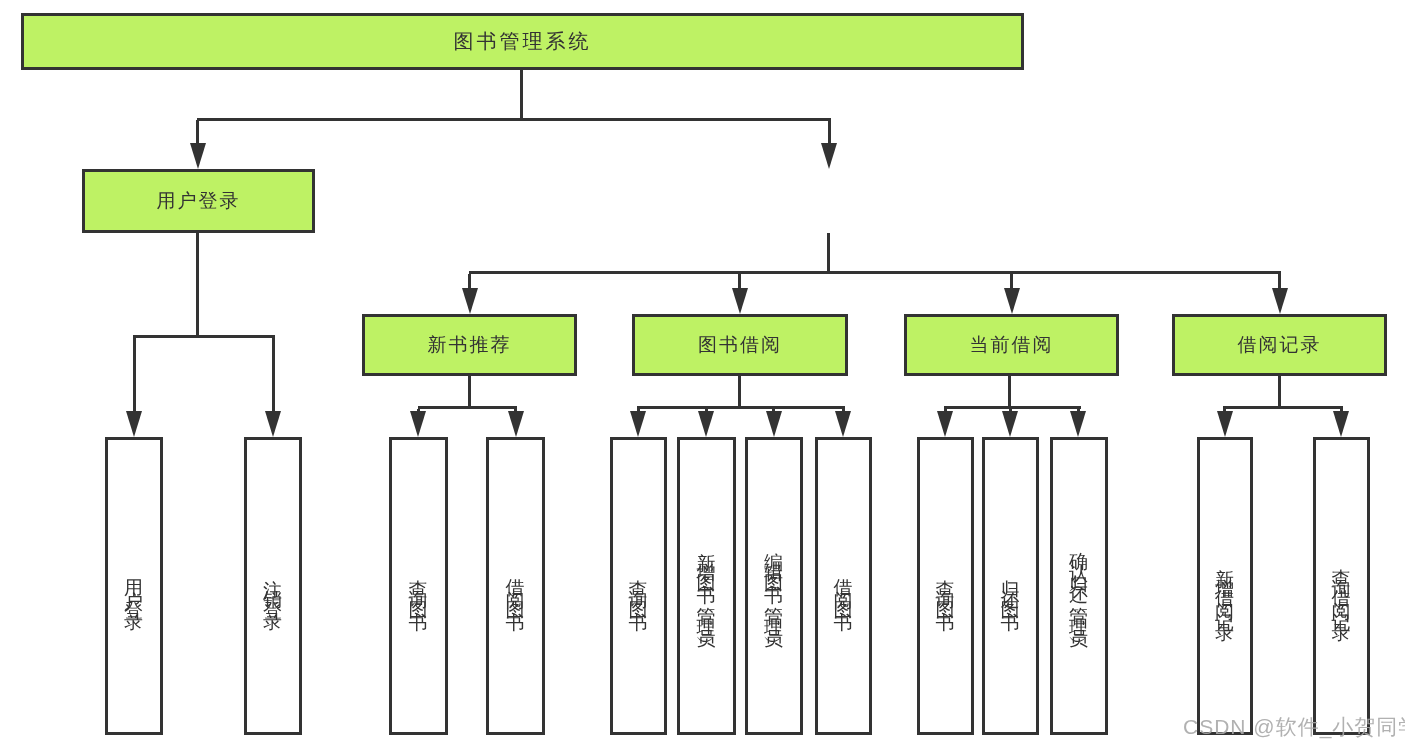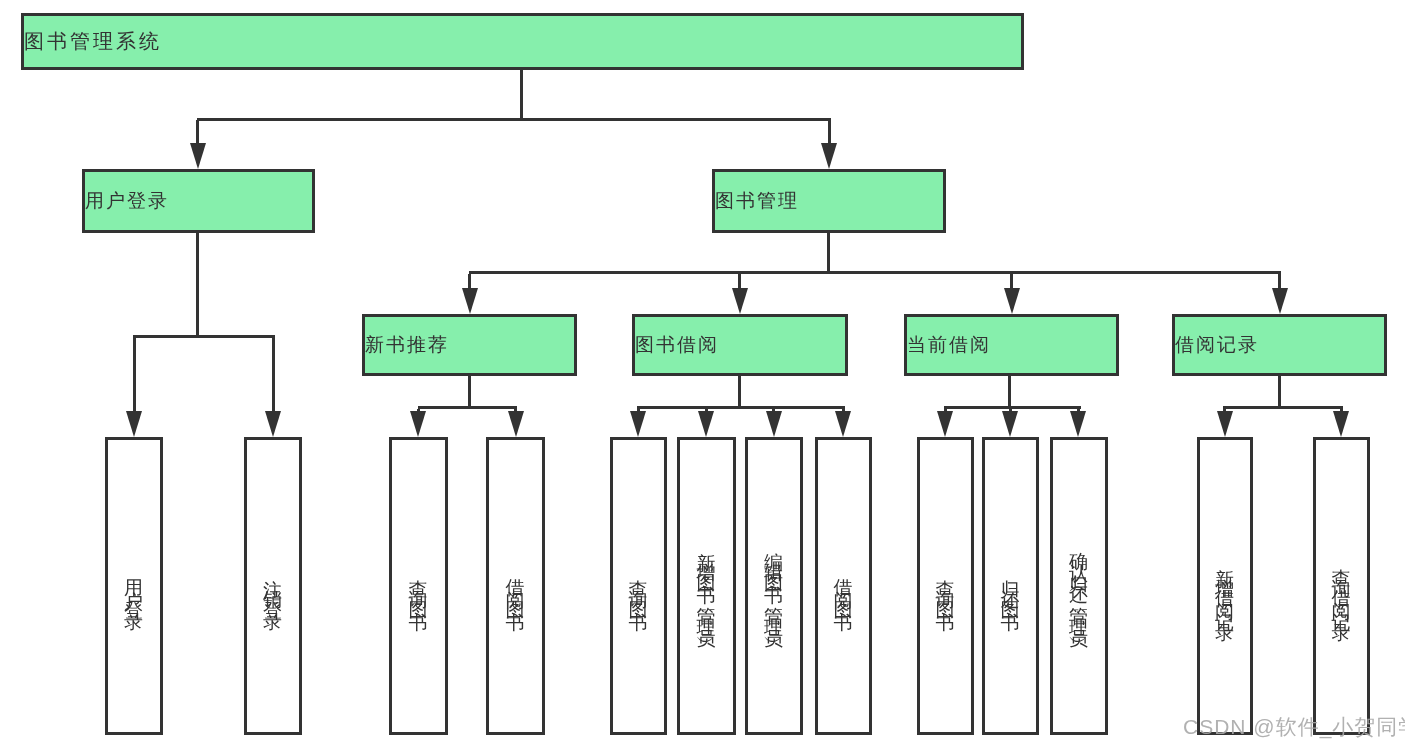--- a/index.html
+++ b/index.html
@@ -1,22 +1,22 @@
 <!DOCTYPE html>
 <html><head>
 <meta charset="utf-8">
 <style>
   html,body{margin:0;padding:0;background:#ffffff;}
   #canvas{
     position:relative;width:1405px;height:747px;background:#ffffff;overflow:hidden;
     font-family:"Liberation Sans",sans-serif;color:#333333;
   }
   .node{
-    position:absolute;box-sizing:border-box;border:3px solid #333333;background:#86efac;
-    display:flex;align-items:center;justify-content:flex-start;
+    position:absolute;box-sizing:border-box;border:3px solid #333333;background:#bef264;
+    display:flex;align-items:center;justify-content:center;
   }
   .node .hlabel{font-size:19px;letter-spacing:2px;white-space:nowrap;}
   .node.root .hlabel{font-size:20px;letter-spacing:3px;}
   .vnode{
     position:absolute;box-sizing:border-box;border:3px solid #333333;background:#ffffff;
     display:flex;align-items:center;justify-content:center;top:437px;height:298px;
   }
   .vlabel{
     writing-mode:vertical-rl;text-orientation:mixed;
     font-size:19px;letter-spacing:11px;line-height:1;white-space:nowrap;
@@ -44,23 +44,20 @@
 
   <div class="vline" style="left:520px;top:69px;height:51px;"></div>
   <div class="hline" style="left:197px;top:118px;width:634px;"></div>
   <div class="vline" style="left:196px;top:120px;height:25px;"></div>
   <div class="ahead" style="left:190px;top:143px;"></div>
   <div class="vline" style="left:828px;top:120px;height:25px;"></div>
   <div class="ahead" style="left:821px;top:143px;"></div>
 
   <div class="node" style="left:82px;top:169px;width:233px;height:64px;">
     <span class="hlabel">用户登录</span>
-  </div>
-  <div class="node" style="left:712px;top:169px;width:234px;height:64px;">
-    <span class="hlabel">图书管理</span>
   </div>
 
   <div class="vline" style="left:196px;top:233px;height:105px;"></div>
   <div class="hline" style="left:133px;top:335px;width:142px;"></div>
   <div class="vline" style="left:133px;top:338px;height:74px;"></div>
   <div class="ahead" style="left:126px;top:411px;"></div>
   <div class="vline" style="left:272px;top:338px;height:74px;"></div>
   <div class="ahead" style="left:265px;top:411px;"></div>
 
   <div class="vline" style="left:827px;top:233px;height:41px;"></div>

